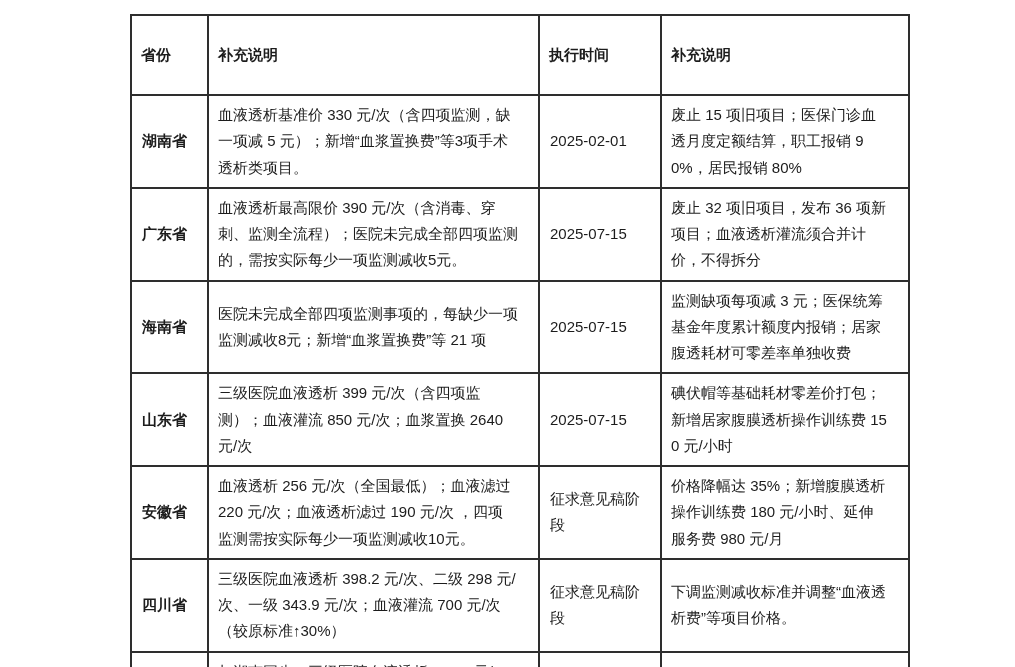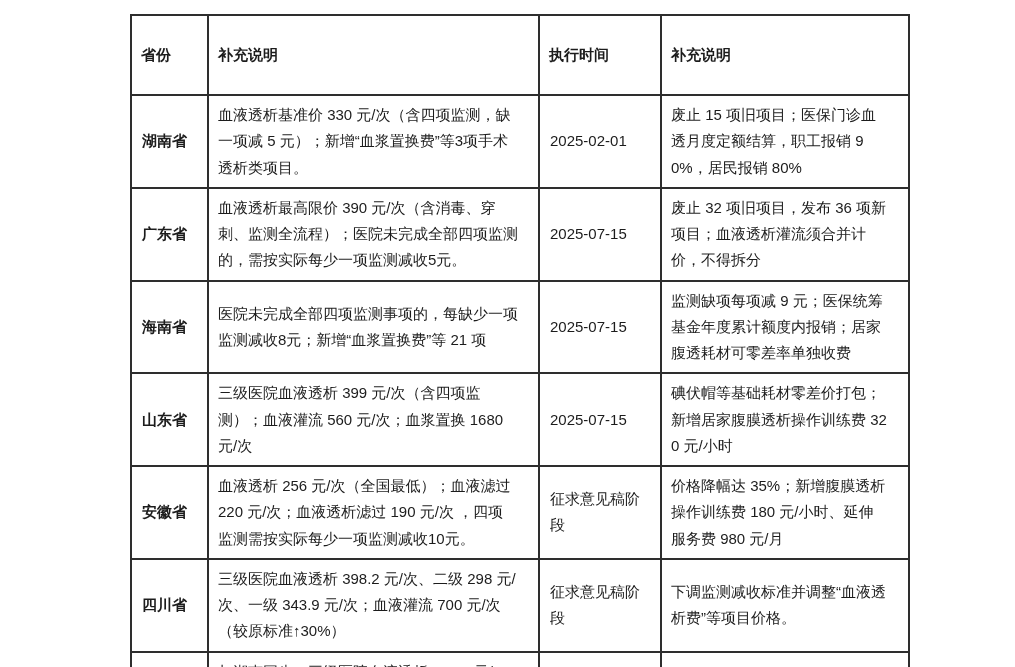--- a/index.html
+++ b/index.html
@@ -77,27 +77,27 @@
       <tr class="row-2">
         <td class="province">广东省</td>
         <td class="content">血液透析最高限价 390 元/次（含消毒、穿刺、监测全流程）；医院未完成全部四项监测的，需按实际每少一项监测减收5元。</td>
         <td class="time">2025-07-15</td>
         <td class="note">废止 32 项旧项目，发布 36 项新项目；血液透析灌流须合并计价，不得拆分</td>
       </tr>
       <tr class="row-3">
         <td class="province">海南省</td>
         <td class="content">医院未完成全部四项监测事项的，每缺少一项监测减收8元；新增“血浆置换费”等 21 项</td>
         <td class="time">2025-07-15</td>
-        <td class="note">监测缺项每项减 9 元；医保统筹基金年度累计额度内报销；居家腹透耗材可零差率单独收费</td>
+        <td class="note">监测缺项每项减 3 元；医保统筹基金年度累计额度内报销；居家腹透耗材可零差率单独收费</td>
       </tr>
       <tr class="row-4">
         <td class="province">山东省</td>
-        <td class="content">三级医院血液透析 399 元/次（含四项监测）；血液灌流 560 元/次；血浆置换 1680 元/次</td>
+        <td class="content">三级医院血液透析 399 元/次（含四项监测）；血液灌流 850 元/次；血浆置换 2640 元/次</td>
         <td class="time">2025-07-15</td>
-        <td class="note">碘伏帽等基础耗材零差价打包；新增居家腹膜透析操作训练费 320 元/小时</td>
+        <td class="note">碘伏帽等基础耗材零差价打包；新增居家腹膜透析操作训练费 150 元/小时</td>
       </tr>
       <tr class="row-5">
         <td class="province">安徽省</td>
         <td class="content">血液透析 256 元/次（全国最低）；血液滤过 220 元/次；血液透析滤过 190 元/次 ，四项监测需按实际每少一项监测减收10元。</td>
         <td class="time">征求意见稿阶段</td>
         <td class="note">价格降幅达 35%；新增腹膜透析操作训练费 180 元/小时、延伸服务费 980 元/月</td>
       </tr>
       <tr class="row-6">
         <td class="province">四川省</td>
         <td class="content">三级医院血液透析 398.2 元/次、二级 298 元/次、一级 343.9 元/次；血液灌流 700 元/次（较原标准↑30%）</td>

